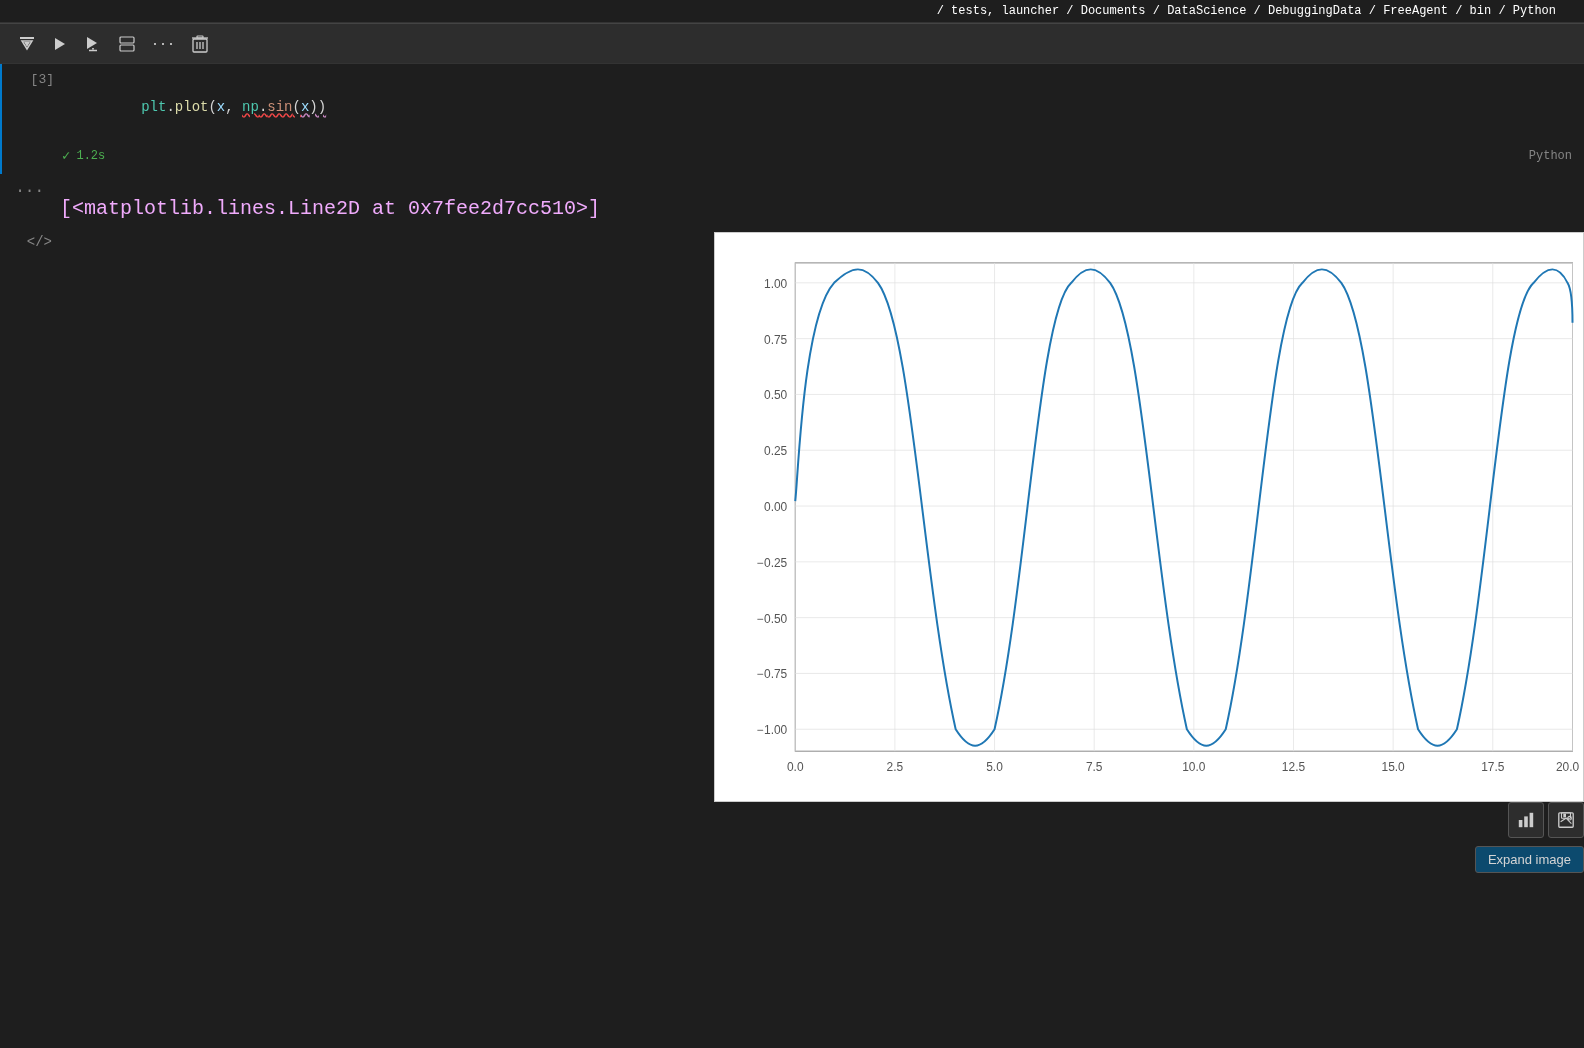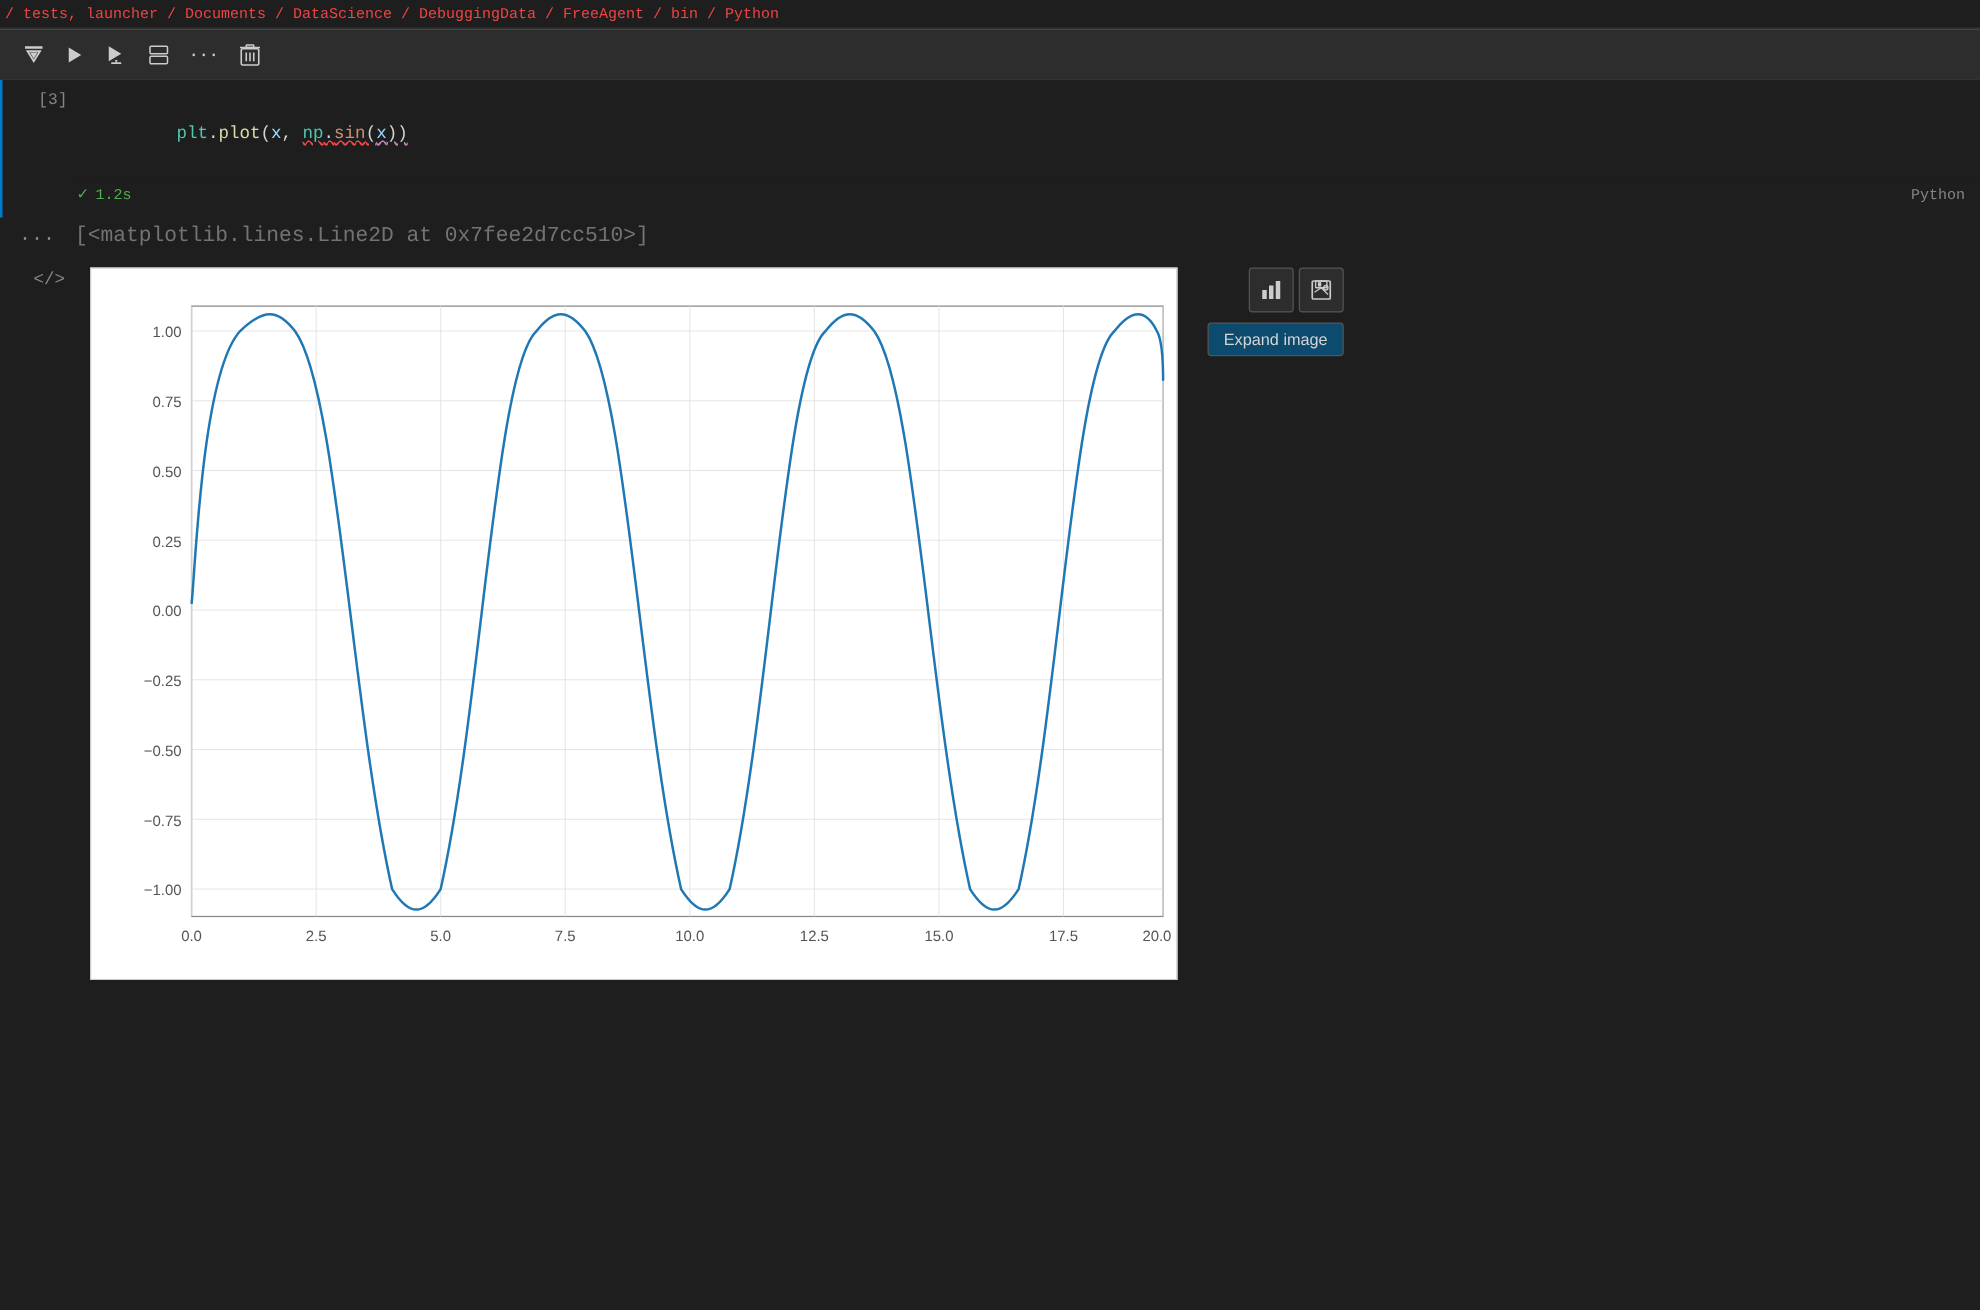--- a/index.html
+++ b/index.html
@@ -8,27 +8,28 @@
       color: #d4d4d4;
       font-family: 'Consolas', 'Monaco', 'Courier New', monospace;
       font-size: 14px;
       width: 1584px;
       min-height: 1048px;
       overflow-x: hidden;
     }
 
     .breadcrumb-bar {
       background: #1e1e1e;
-      color: #ef4444;
+      color: #ffffff;
       font-size: 12px;
-      padding: 4px 4px;
+      padding: 4px 28px;
       border-bottom: 1px solid #333;
       white-space: nowrap;
       overflow: hidden;
       text-overflow: ellipsis;
+      text-align: right;
     }
 
     
     .cell-toolbar {
       display: flex;
       align-items: center;
       gap: 4px;
       padding: 6px 12px;
       background: #2d2d2d;
       border-top: 1px solid #444;
@@ -121,22 +122,23 @@
       min-width: 60px;
       padding: 8px 8px 8px 0;
       text-align: right;
       color: #858585;
       font-size: 13px;
       flex-shrink: 0;
     }
     .output-content {
       flex: 1;
       padding: 6px 12px 6px 0;
-      color: #737373;
-      font-size: 17px;
+      color: #f0abfc;
+      font-size: 20px;
+      margin-top: 17px;
     }
     .plot-image-container {
       background: white;
       border: 1px solid #ccc;
       margin-left: 12px;
       width: 870px;
       height: 570px;
       position: relative;
       flex-shrink: 0;
     }
@@ -290,21 +292,21 @@
     <span>[&lt;matplotlib.lines.Line2D at 0x7fee2d7cc510&gt;]</span>
   </div>
 </div>
 
 <div class="output-cell">
   <div class="left-gutter-area">
     <div class="output-gutter">
       <span class="gutter-icon">&lt;/&gt;</span>
     </div>
   </div>
-  <div style="flex:1; display:flex; flex-direction: row; align-items: flex-start; padding: 6px 0;">
+  <div style="flex:1; display:flex; flex-direction: column; align-items: flex-end; padding: 6px 0;">
 
     <div class="plot-image-container">
       <svg class="chart-svg" viewBox="0 0 870 570" xmlns="http://www.w3.org/2000/svg">
 
         <rect width="870" height="570" fill="white"></rect>
 
         <text x="72" y="55" class="axis-label" text-anchor="end">1.00</text>
         <text x="72" y="111" class="axis-label" text-anchor="end">0.75</text>
         <text x="72" y="167" class="axis-label" text-anchor="end">0.50</text>
         <text x="72" y="223" class="axis-label" text-anchor="end">0.25</text>

